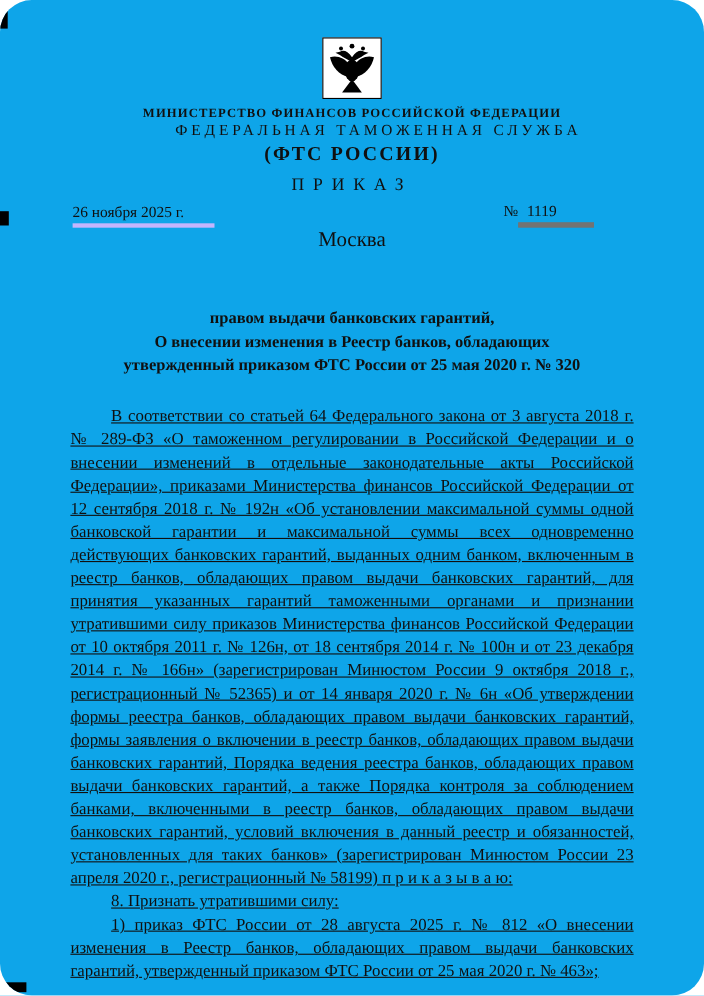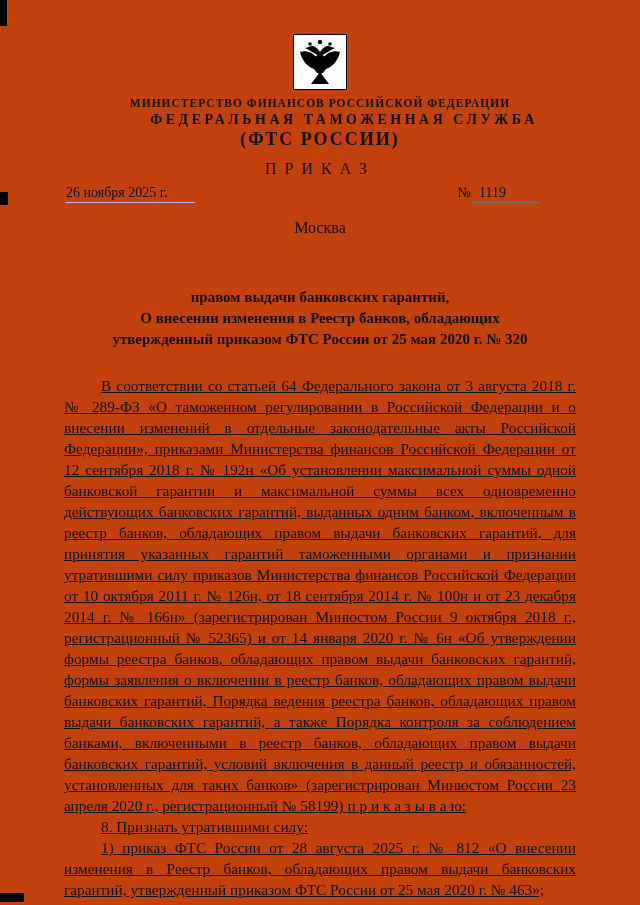--- a/index.html
+++ b/index.html
@@ -6,68 +6,69 @@
   html, body { background: #ffffff; }
   body {
     font-family: "Liberation Serif", "DejaVu Serif", serif;
     color: #101010;
   }
   .page {
     position: relative;
     width: 640px;
     height: 905px;
     margin: 0 auto;
-    background: #c2410c;
+    background: #0ea5e9;
     overflow: hidden;
+    border-radius: 29px;
   }
   
   .mark { position: absolute; background: #000; }
   .mark-tl   { left: 0; top: 0;      width: 7px;  height: 26px; }
   .mark-left { left: 0; top: 192px;  width: 8px;  height: 13px; }
   .mark-bl   { left: 0; bottom: 3px; width: 24px; height: 9px; }
 
   .header { padding-top: 34px; text-align: center; }
 
   .emblem {
     width: 54px; height: 56px;
     margin: 0 auto 7px auto;
     border: 1px solid #000;
     display: flex; align-items: center; justify-content: center;
     background: #fff;
   }
   .ministry {
     font-size: 11.5px; font-weight: bold; letter-spacing: 1px;
   }
   .agency {
-    font-size: 14px; font-weight: bold; letter-spacing: 3.5px; margin-top: 3px; margin-left: 48px;
+    font-size: 14px; font-weight: normal; letter-spacing: 3.5px; margin-top: 3px; margin-left: 48px;
   }
   .agency-short {
     font-size: 18px; font-weight: bold; letter-spacing: 2px; margin-top: 1px;
   }
   .doc-type {
     font-size: 16px; font-weight: normal; letter-spacing: 8px; margin-top: 10px;
   }
   .date-row {
     display: flex; justify-content: space-between; align-items: flex-end;
     margin-top: 7px; padding-left: 66px; padding-right: 100px;
     font-size: 14px; text-align: left;
   }
   .date-value {
     display: inline-block;
-    border-bottom: 1px solid #c4b5fd;
+    border-bottom: 4px solid #c4b5fd;
     padding: 0 28px 1px 0;
   }
   .number-group { white-space: nowrap; }
   .number-value {
     display: inline-block;
-    border-bottom: 1px solid #737373;
+    border-bottom: 5px solid #737373;
     padding: 0 34px 1px 8px;
     font-family: Liberation Serif, serif;
   }
-  .city { font-size: 16px; margin-top: 16px; }
+  .city { font-size: 19px; margin-top: 1px; }
 
   .title {
     margin-top: 50px;
     text-align: center;
     font-weight: bold;
     font-size: 15px;
     line-height: 21px;
   }
 
   .body-text {

